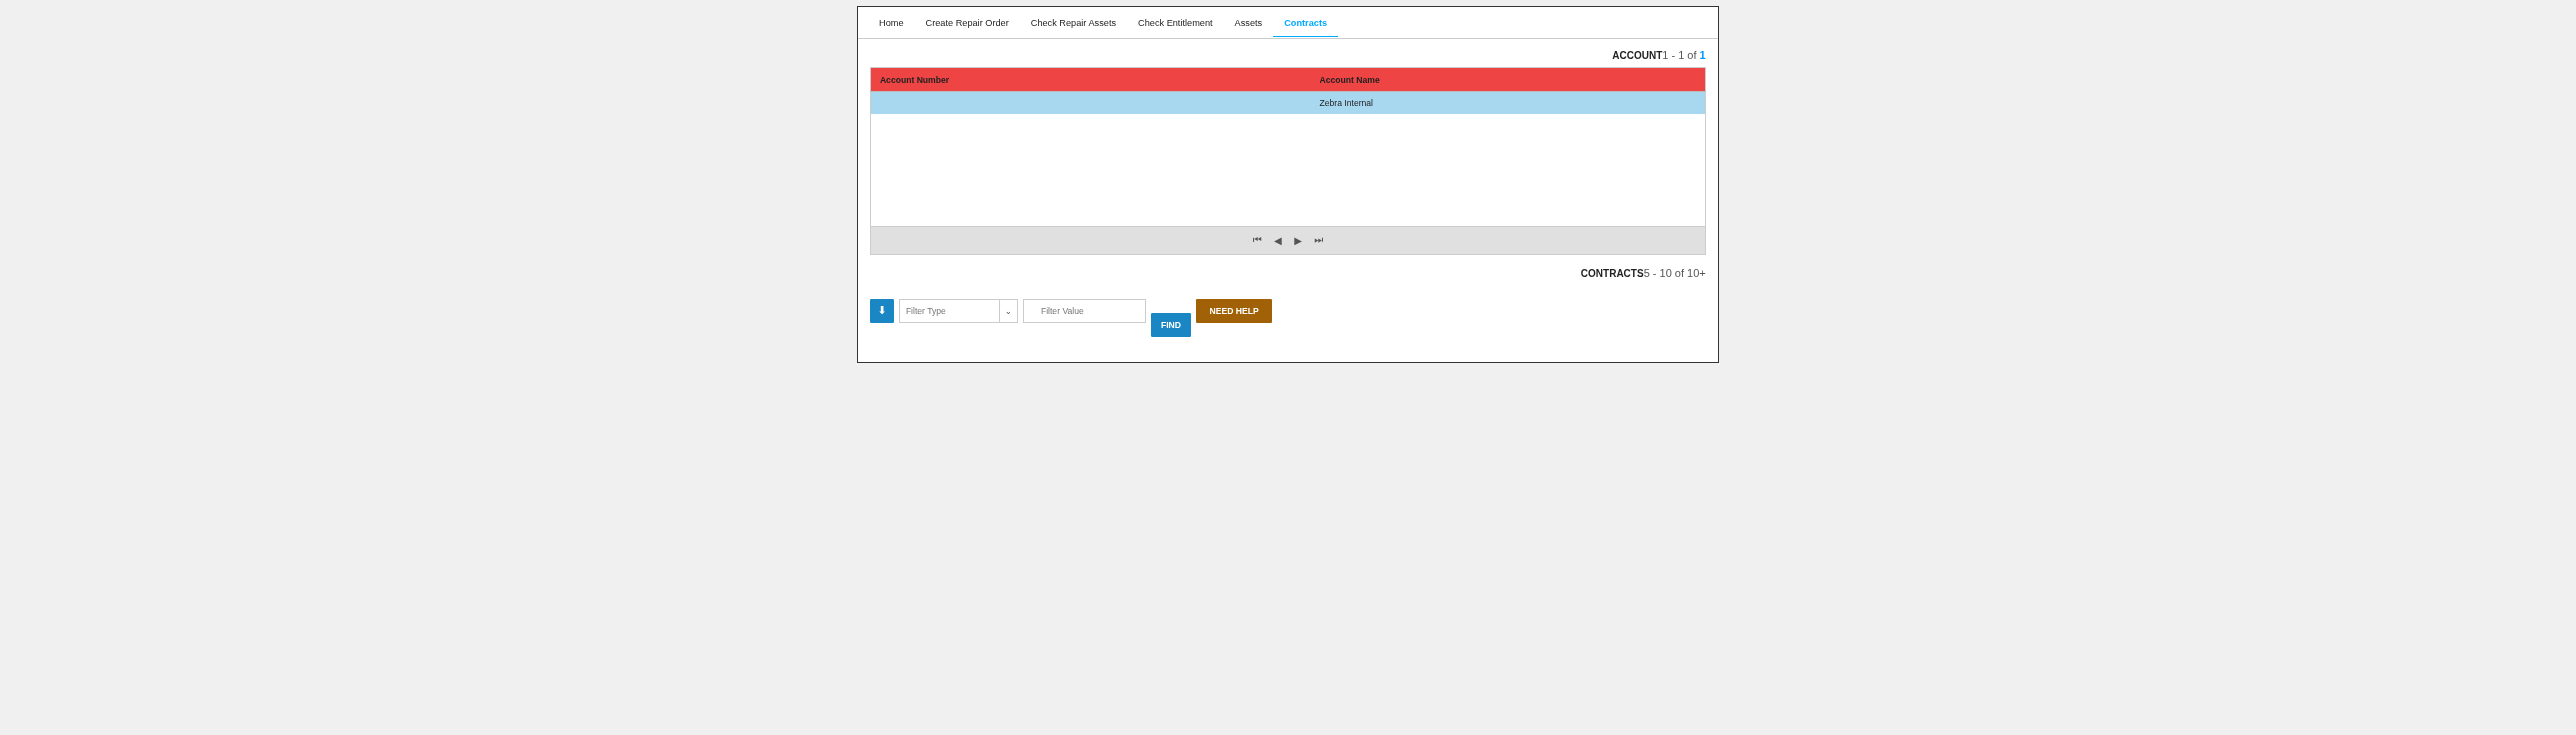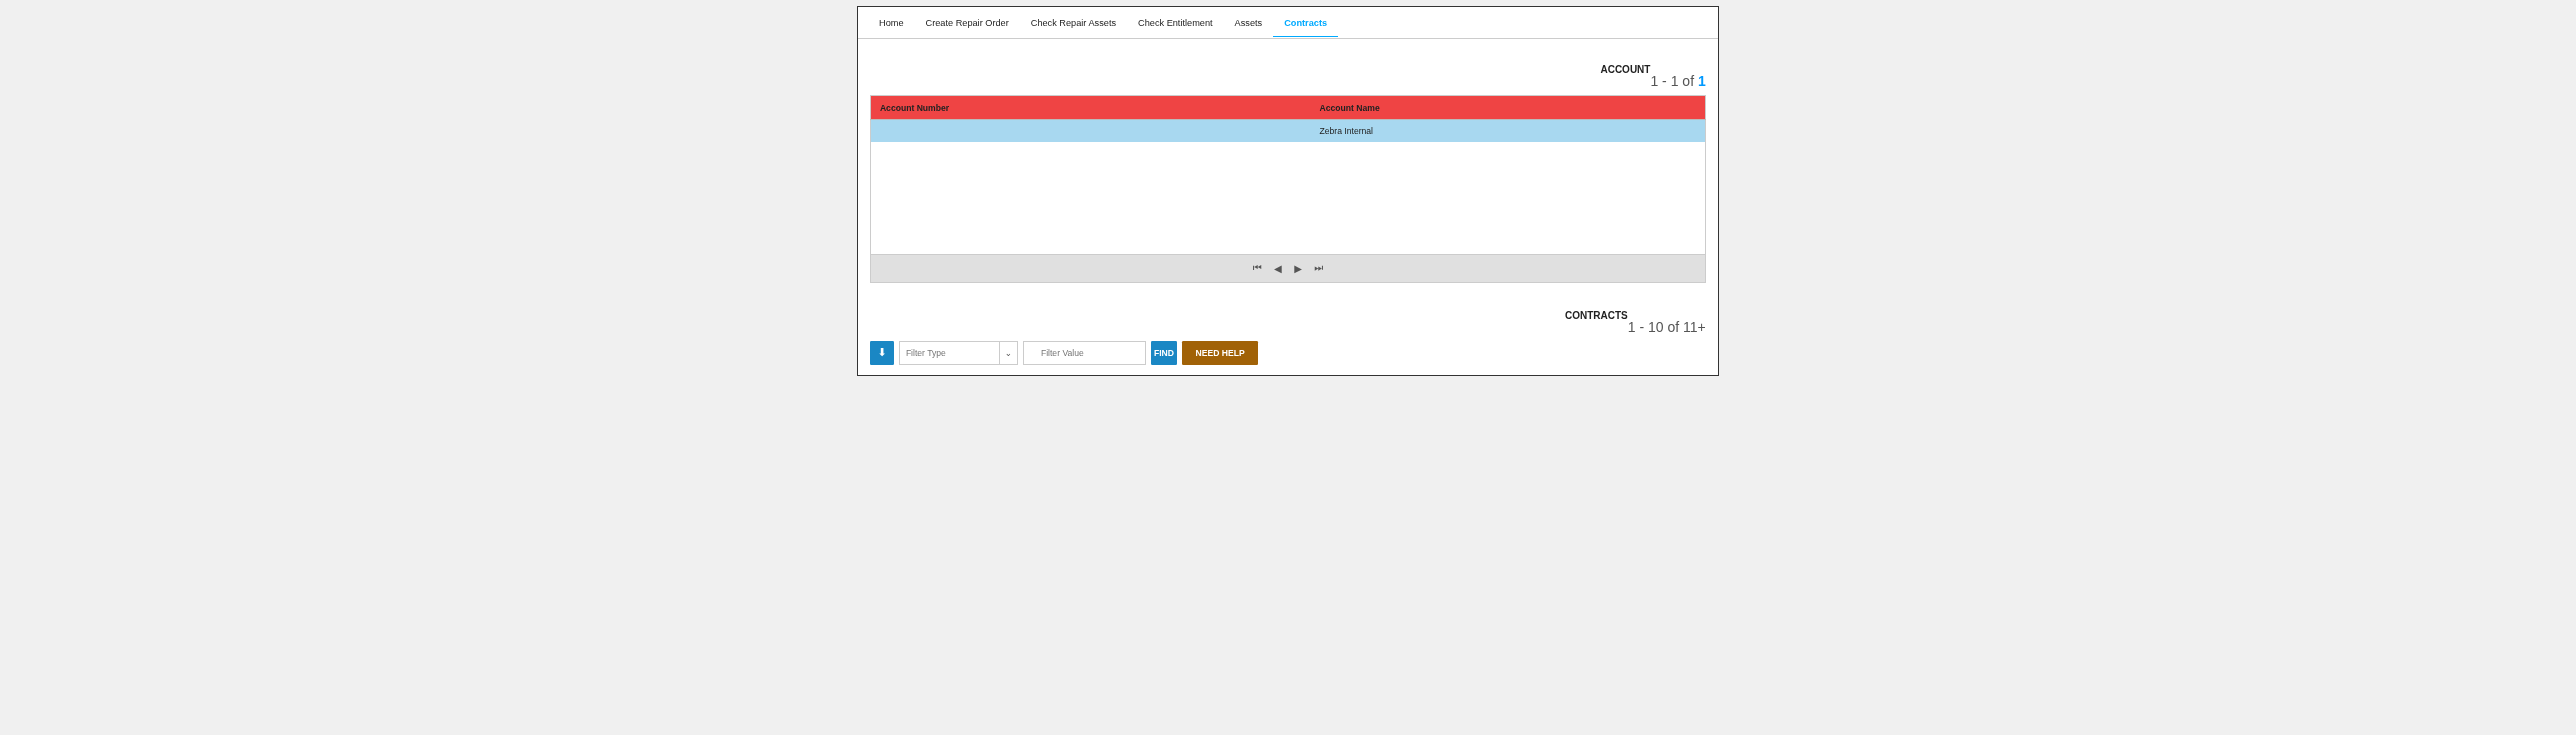--- a/index.html
+++ b/index.html
@@ -61,23 +61,22 @@
       margin-bottom: 6.2px;
     }
 
     .section-title {
       font-size: 10px;
       font-weight: 700;
       color: #222;
     }
 
     .pagination-info {
-      font-size: 14px;
+      font-size: 11px;
       color: #555;
-      margin-top: 24px;
     }
 
     .pagination-info span.highlight {
       color: #0099ff;
       font-weight: 600;
     }
 
     
     .data-table {
       width: 100%;
@@ -195,26 +194,27 @@
       font-size: 8.6px;
       color: #888;
       height: 23.4px;
       width: 123px;
     }
 
     .btn-find {
       background: #1a87c4;
       border: none;
       color: #fff;
-      padding: 0 3px;
+      padding: 0 10px;
       height: 23.4px;
       font-size: 8.6px;
       font-weight: 600;
       cursor: pointer;
       border-radius: 1.2px;
+      margin-top: 28px;
     }
 
     .btn-need-help {
       background: #a16207;
       border: none;
       color: #fff;
       padding: 0 13.6px;
       height: 23.4px;
       font-size: 8.6px;
       font-weight: 600;
@@ -288,21 +288,21 @@
     <div class="table-footer">
       <button class="pager-btn" title="First">⏮</button>
       <button class="pager-btn" title="Previous">◀</button>
       <button class="pager-btn" title="Next">▶</button>
       <button class="pager-btn" title="Last">⏭</button>
     </div>
 
     <div class="contracts-section">
       <div class="section-header-row">
         <span class="section-title">CONTRACTS</span>
-        <span class="pagination-info">1 - 10 of 11+</span>
+        <span class="pagination-info">5 - 10 of 10+</span>
       </div>
 
       <div class="contracts-toolbar">
         <button class="btn-download">
           <span>⬇</span>
         </button>
 
         <div class="filter-type-wrapper">
           <input class="filter-type-input" type="text" readonly="" placeholder="Filter Type" style="">
           <div class="filter-type-chevron">⌄</div>

